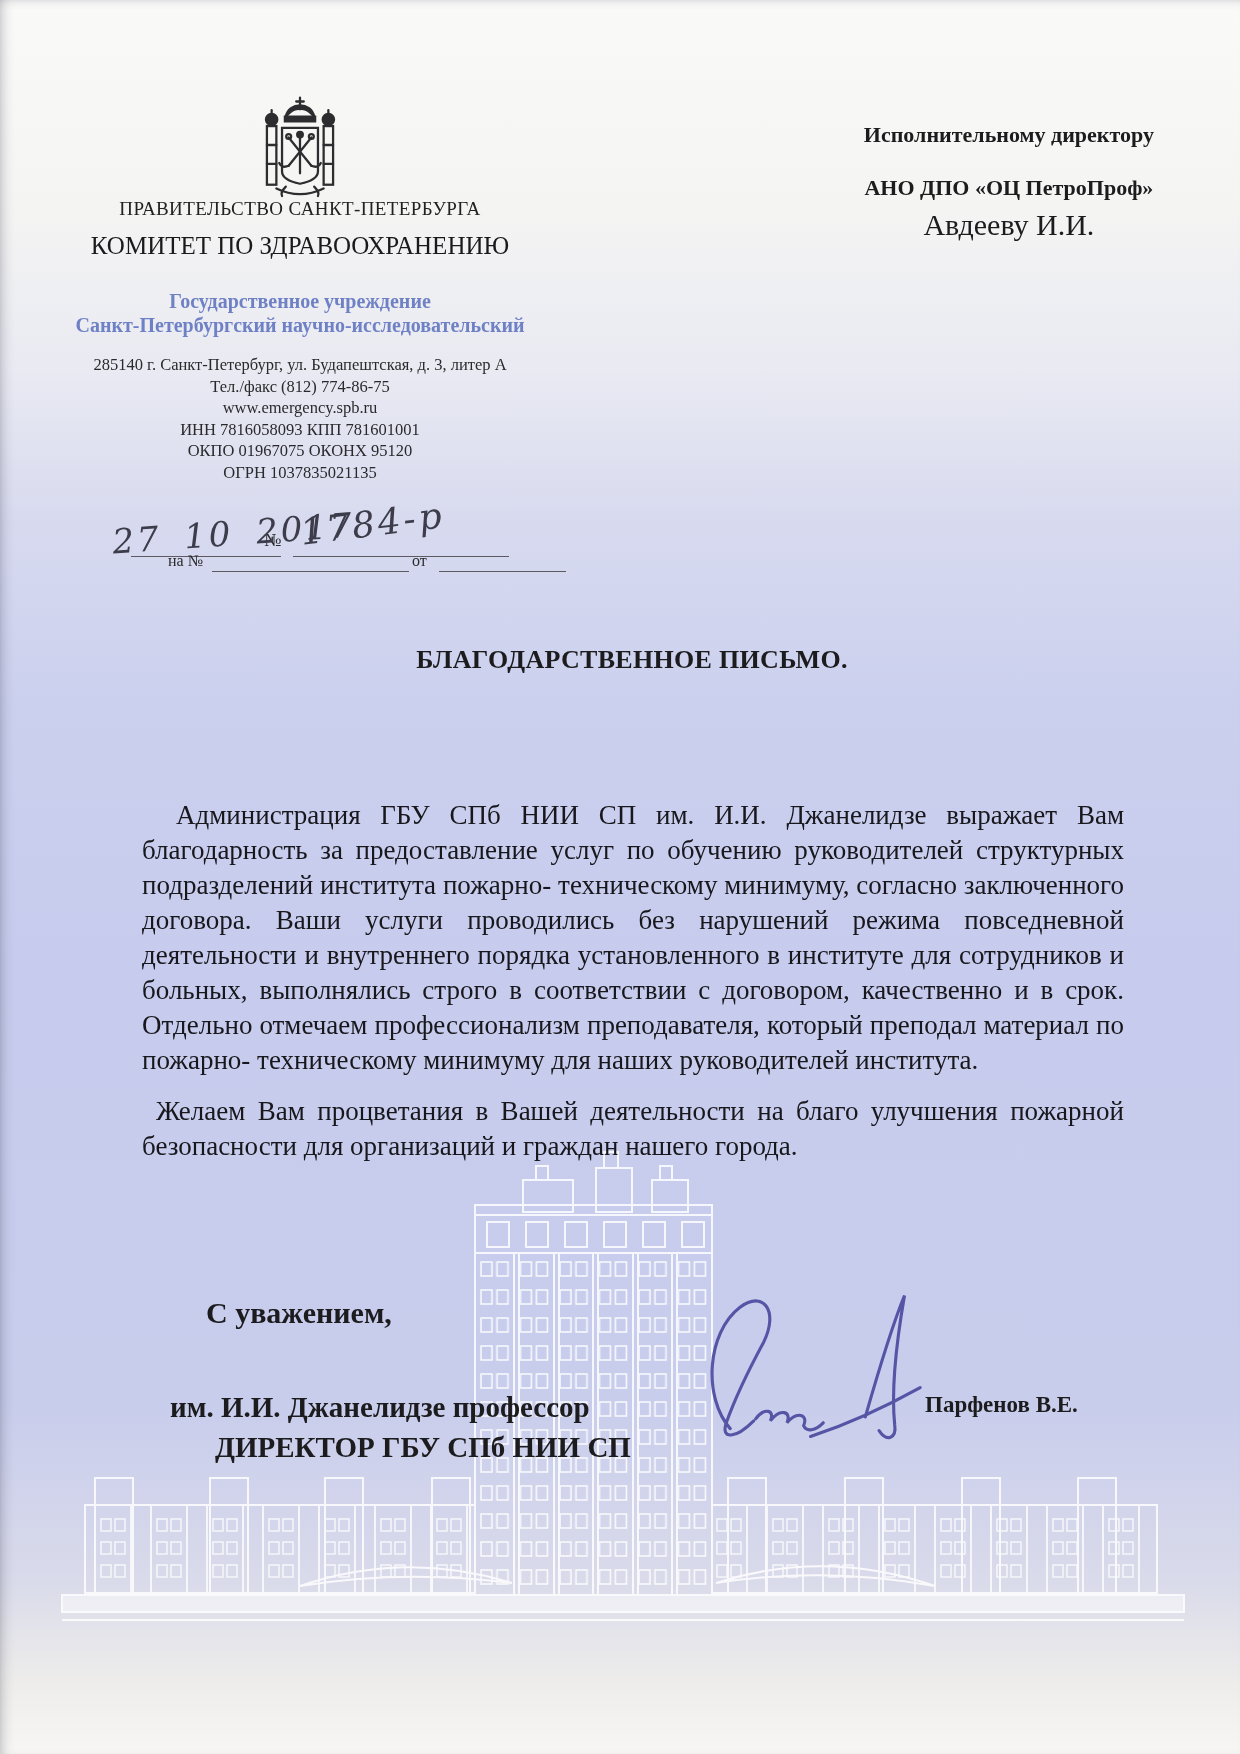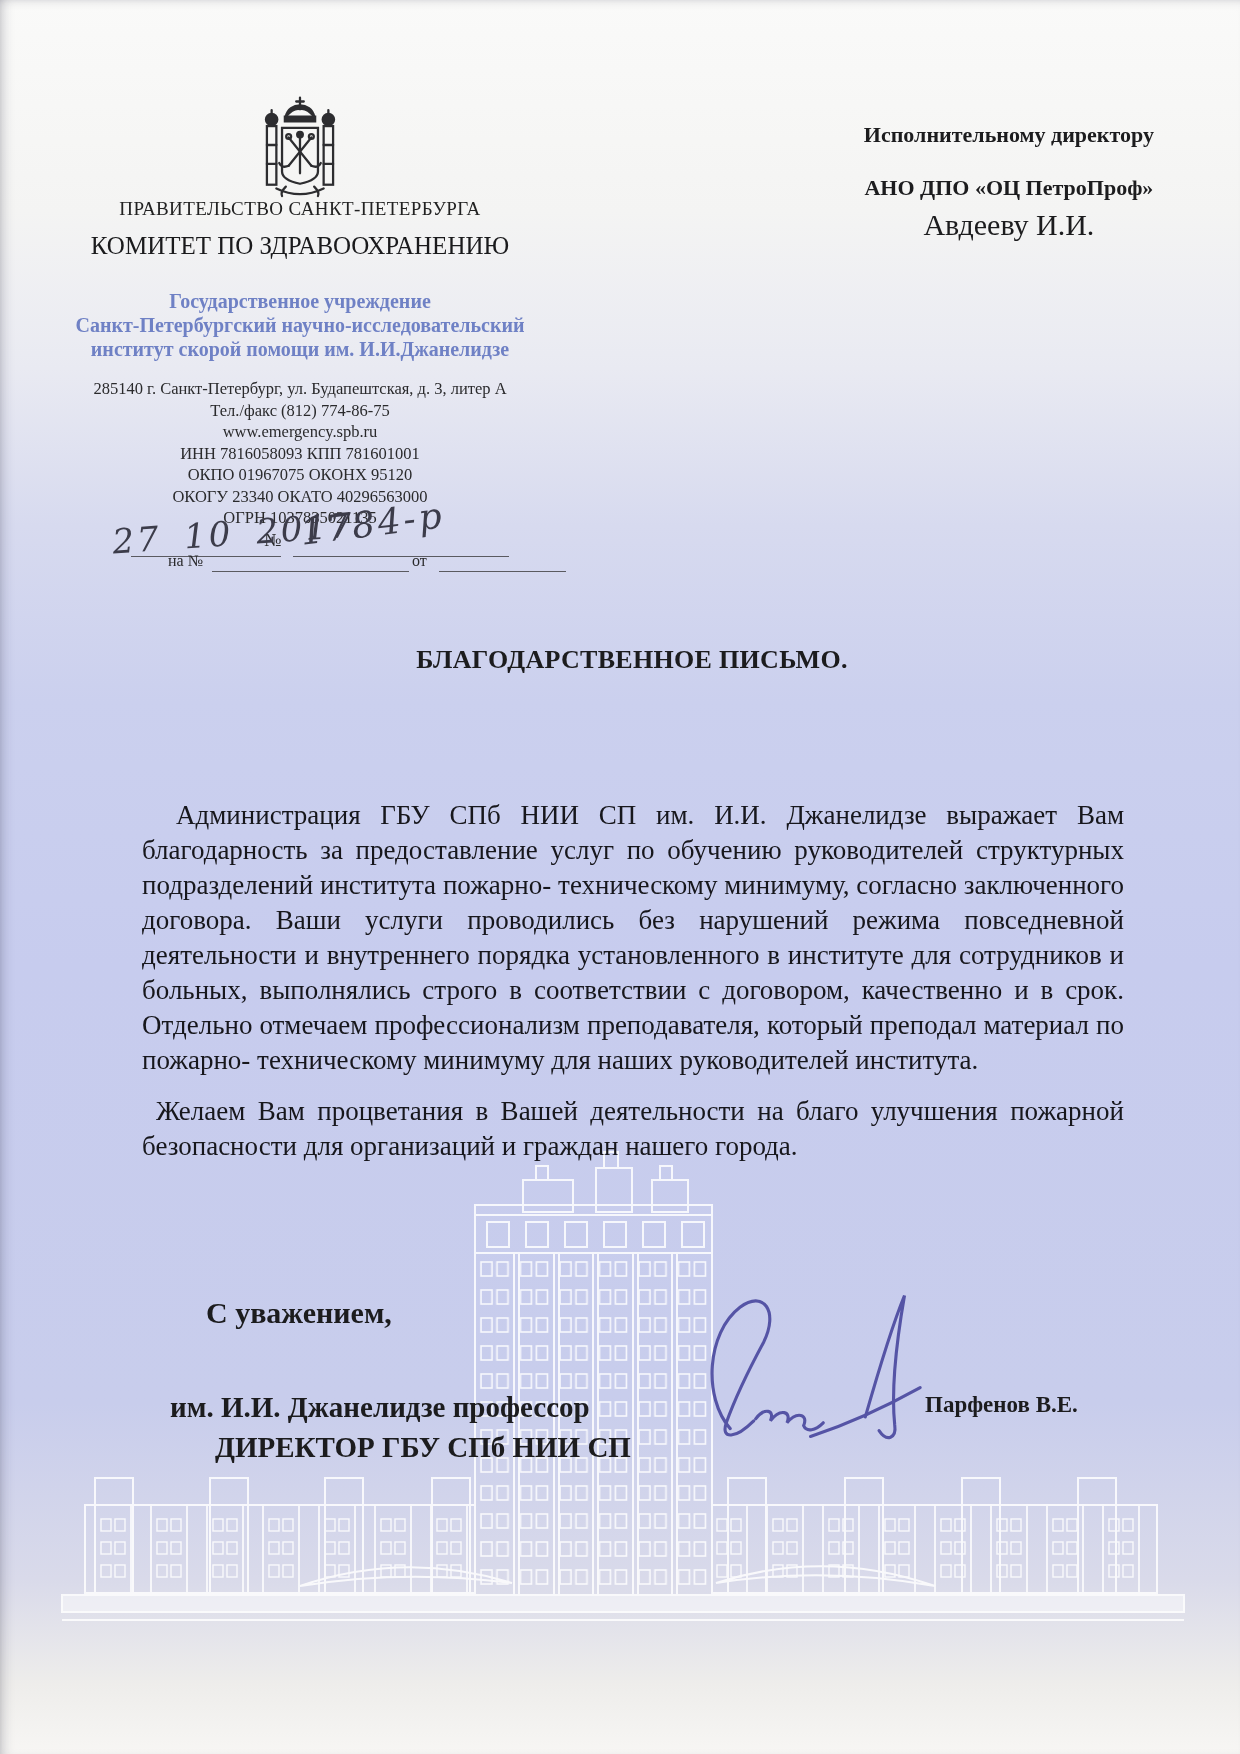--- a/index.html
+++ b/index.html
@@ -172,29 +172,27 @@
 
         <path d="M30,102 q25,12 50,0"></path>
         <path d="M40,100 q-6,6 -4,10 M70,100 q6,6 4,10"></path>
       </g>
     </svg>
     <div class="gov">ПРАВИТЕЛЬСТВО САНКТ-ПЕТЕРБУРГА</div>
     <div class="committee">КОМИТЕТ ПО ЗДРАВООХРАНЕНИЮ</div>
     <div class="inst">
       <div>Государственное учреждение</div>
       <div>Санкт-Петербургский научно-исследовательский</div>
-      <div>институт скорой помощи им. И.И.Джанелидзе</div>
     </div>
     <div class="details">
       <div>285140 г. Санкт-Петербург, ул. Будапештская, д. 3, литер А</div>
       <div>Тел./факс (812) 774-86-75</div>
       <div>www.emergency.spb.ru</div>
       <div>ИНН 7816058093 КПП 781601001</div>
       <div>ОКПО 01967075 ОКОНХ 95120</div>
-      <div>ОКОГУ 23340 ОКАТО 40296563000</div>
       <div>ОГРН 1037835021135</div>
     </div>
   </div>
 
   <div class="abs hw hw-date">27 10 2017</div>
   <div class="abs no-sign">№</div>
   <div class="abs hw hw-num">1784-р</div>
   <div class="abs uline u1"></div>
   <div class="abs uline u2"></div>
   <div class="abs ref-label na-no">на №</div>

